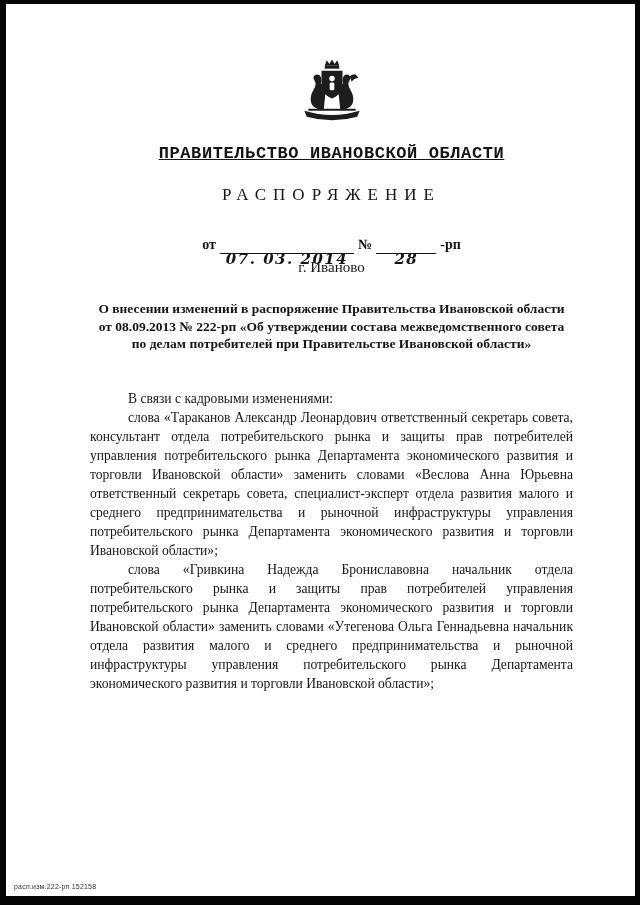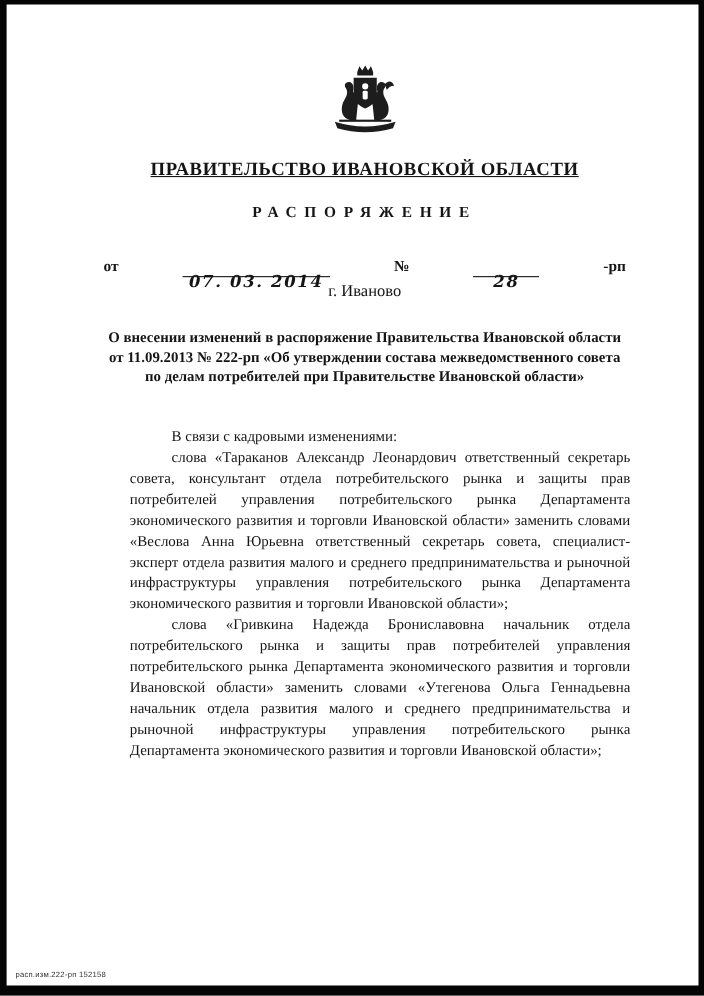--- a/index.html
+++ b/index.html
@@ -29,31 +29,32 @@
     margin-top: 52px;
     height: 76px;
   }
   .org-title {
     text-align: center;
     font-weight: bold;
     font-size: 17px;
     letter-spacing: 0.6px;
     text-decoration: underline;
     margin-top: 12px;
+    font-family: Liberation Mono, monospace;
   }
   .doc-type {
     text-align: center;
-    font-weight: bold;
-    font-size: 14px;
+    font-weight: normal;
+    font-size: 17px;
     letter-spacing: 7px;
     margin-top: 22px;
   }
   .date-line {
     display: flex;
-    justify-content: space-between;
+    justify-content: center;
     align-items: flex-end;
     margin-top: 30px;
     font-size: 14px;
     font-weight: bold;
   }
   .date-line .plain {
     padding: 0 4px 1px 4px;
   }
   .u-seg {
     display: inline-block;
@@ -81,21 +82,20 @@
     font-weight: bold;
     font-size: 13.5px;
     line-height: 17.5px;
     max-width: 478px;
     margin: 24px auto 0 auto;
   }
   .body-text {
     margin-top: 36px;
     font-size: 13.6px;
     line-height: 19px;
-    margin-left: 28px;
   }
   .body-text p {
     margin: 0;
     text-align: justify;
     text-indent: 38px;
   }
   .footer-note {
     position: absolute;
     left: 8px;
     bottom: 6px;
@@ -144,21 +144,21 @@
       </span>
       <span class="plain">№</span>
       <span class="u-seg u-num">
         <span class="handwritten">28</span>
       </span>
       <span class="plain">-рп</span>
     </div>
 
     <div class="city">г. Иваново</div>
 
-    <div class="subject">О внесении изменений в распоряжение Правительства Ивановской области от 11.09.2013 № 222-рп «Об утверждении состава межведомственного совета по делам потребителей при Правительстве Ивановской области»</div>
+    <div class="subject">О внесении изменений в распоряжение Правительства Ивановской области от 08.09.2013 № 222-рп «Об утверждении состава межведомственного совета по делам потребителей при Правительстве Ивановской области»</div>
 
     <div class="body-text">
       <p>В связи с кадровыми изменениями:</p>
       <p>слова «Тараканов Александр Леонардович ответственный секретарь совета, консультант отдела потребительского рынка и защиты прав потребителей управления потребительского рынка Департамента экономического развития и торговли Ивановской области» заменить словами «Веслова Анна Юрьевна ответственный секретарь совета, специалист-эксперт отдела развития малого и среднего предпринимательства и рыночной инфраструктуры управления потребительского рынка Департамента экономического развития и торговли Ивановской области»;</p>
       <p>слова «Гривкина Надежда Брониславовна начальник отдела потребительского рынка и защиты прав потребителей управления потребительского рынка Департамента экономического развития и торговли Ивановской области» заменить словами «Утегенова Ольга Геннадьевна начальник отдела развития малого и среднего предпринимательства и рыночной инфраструктуры управления потребительского рынка Департамента экономического развития и торговли Ивановской области»;</p>
     </div>
 
   </div>
 
   <div class="footer-note">расп.изм.222-рп 152158</div>

